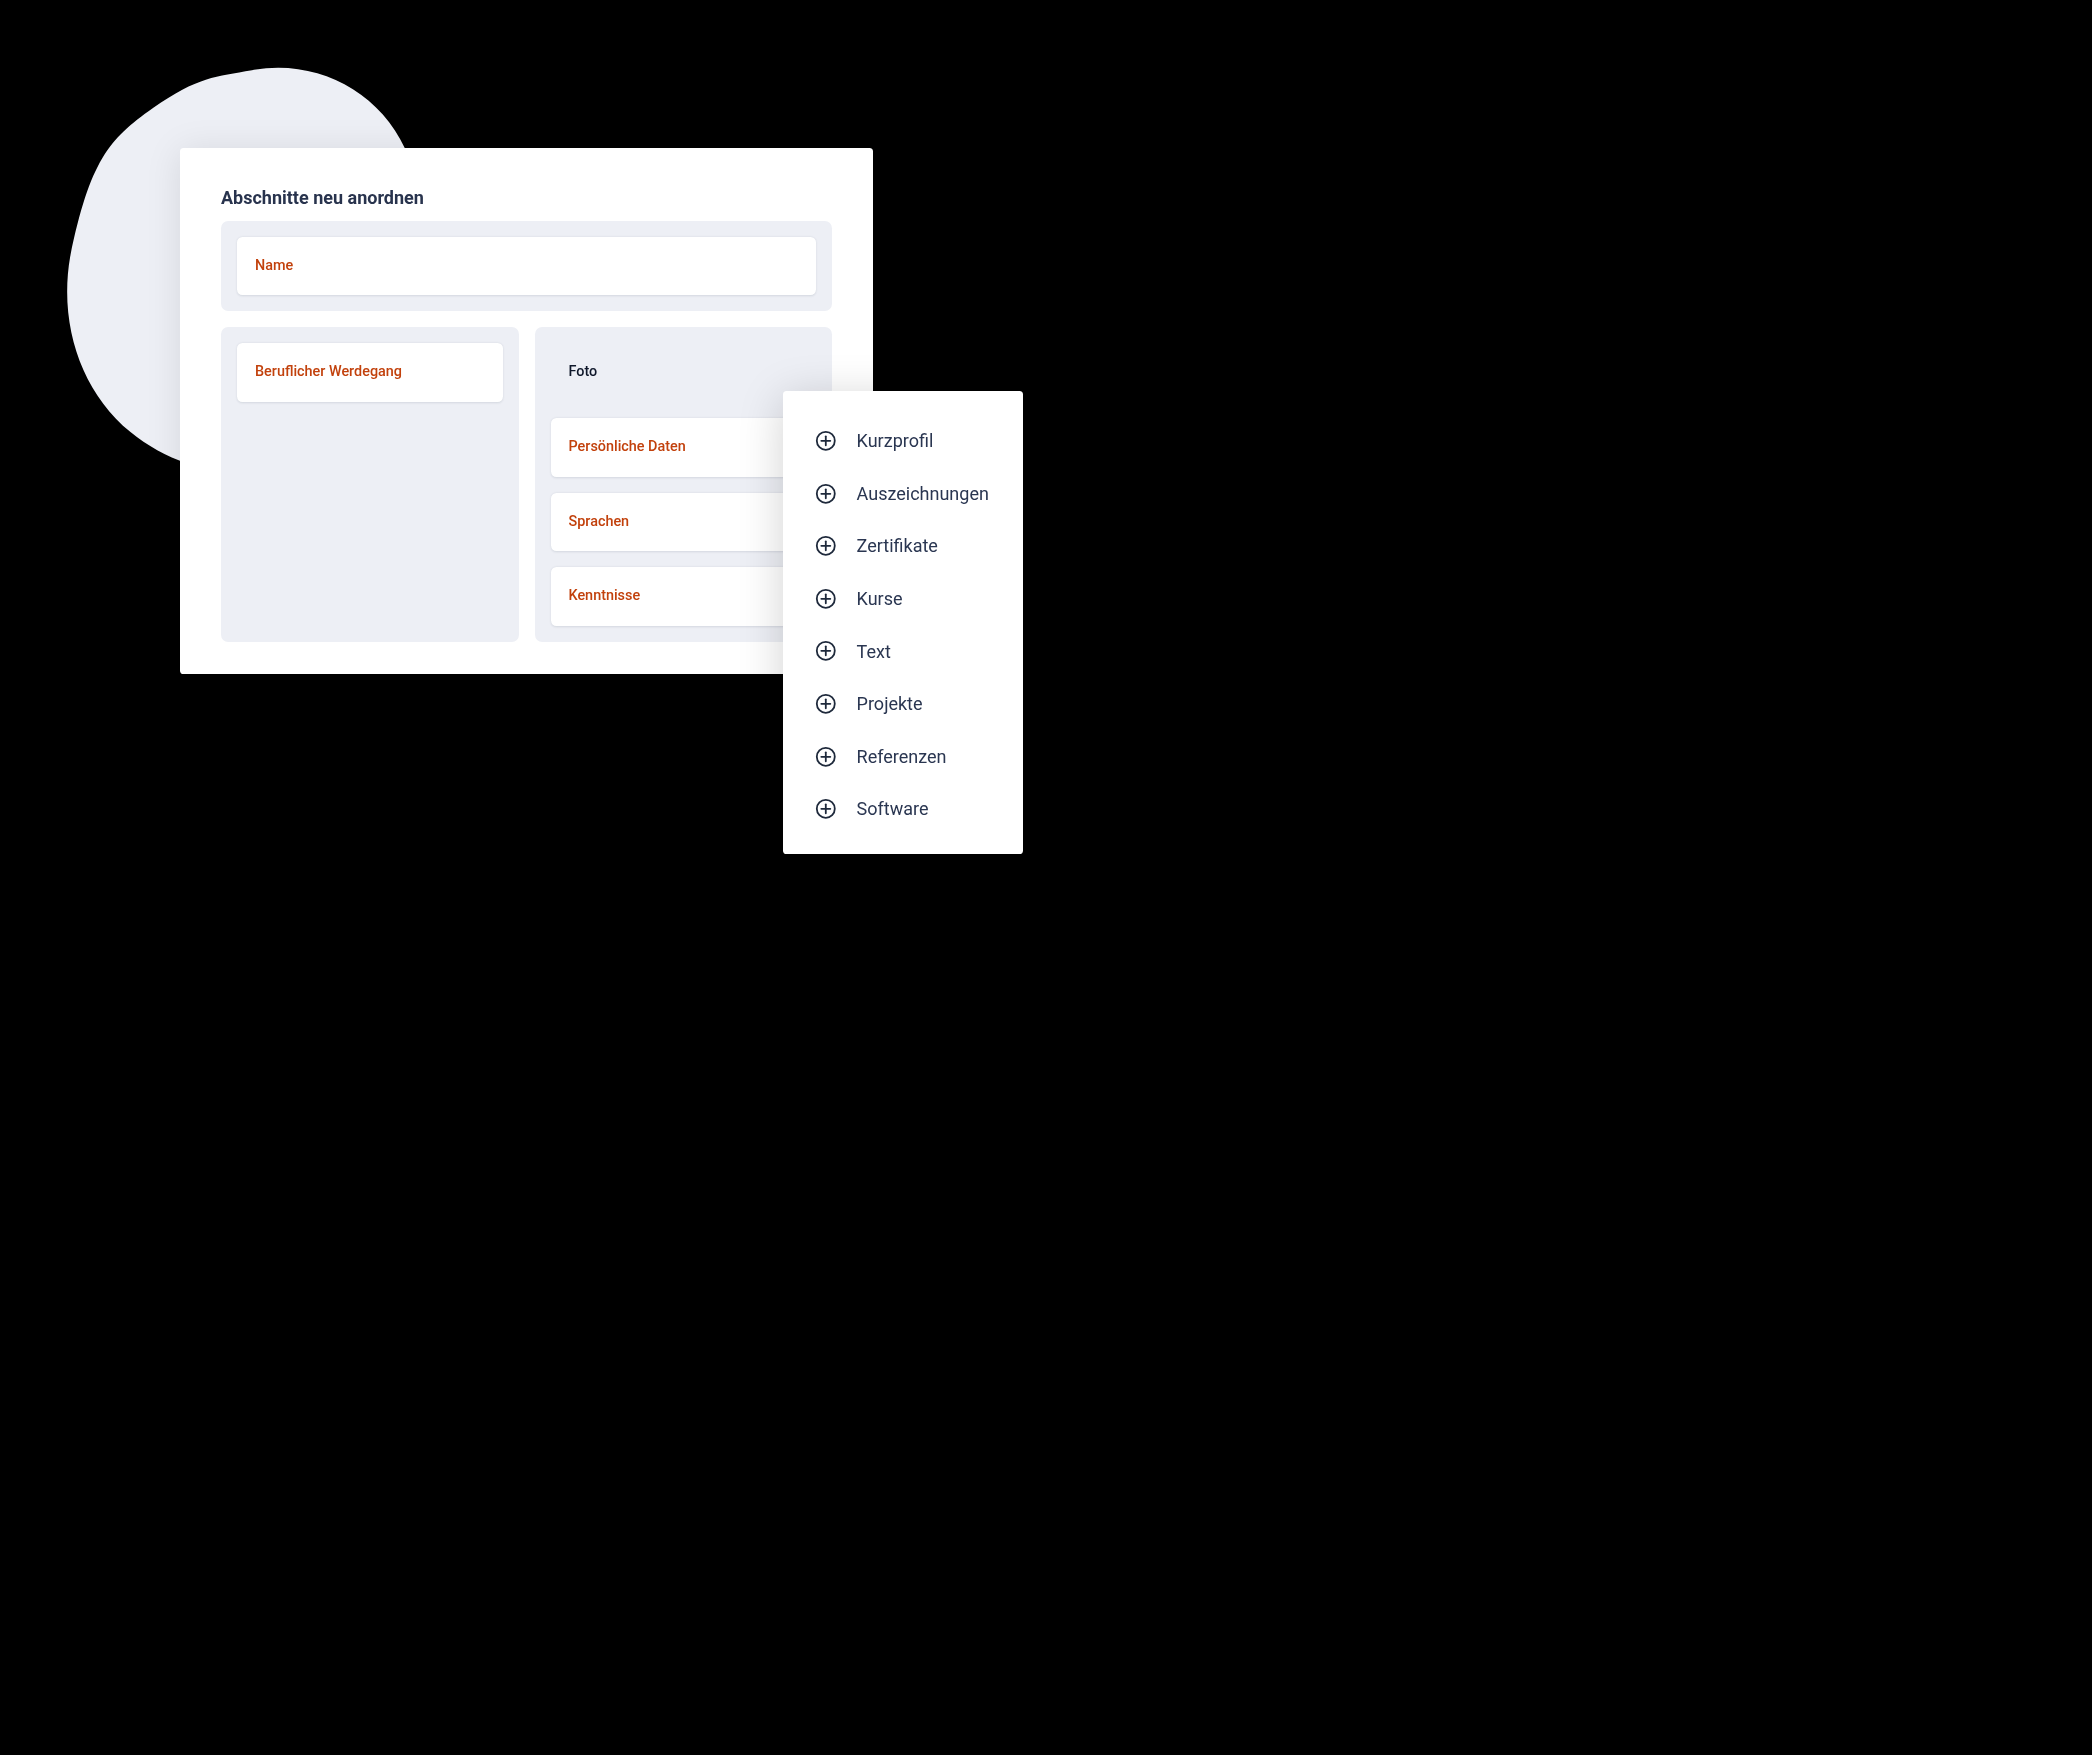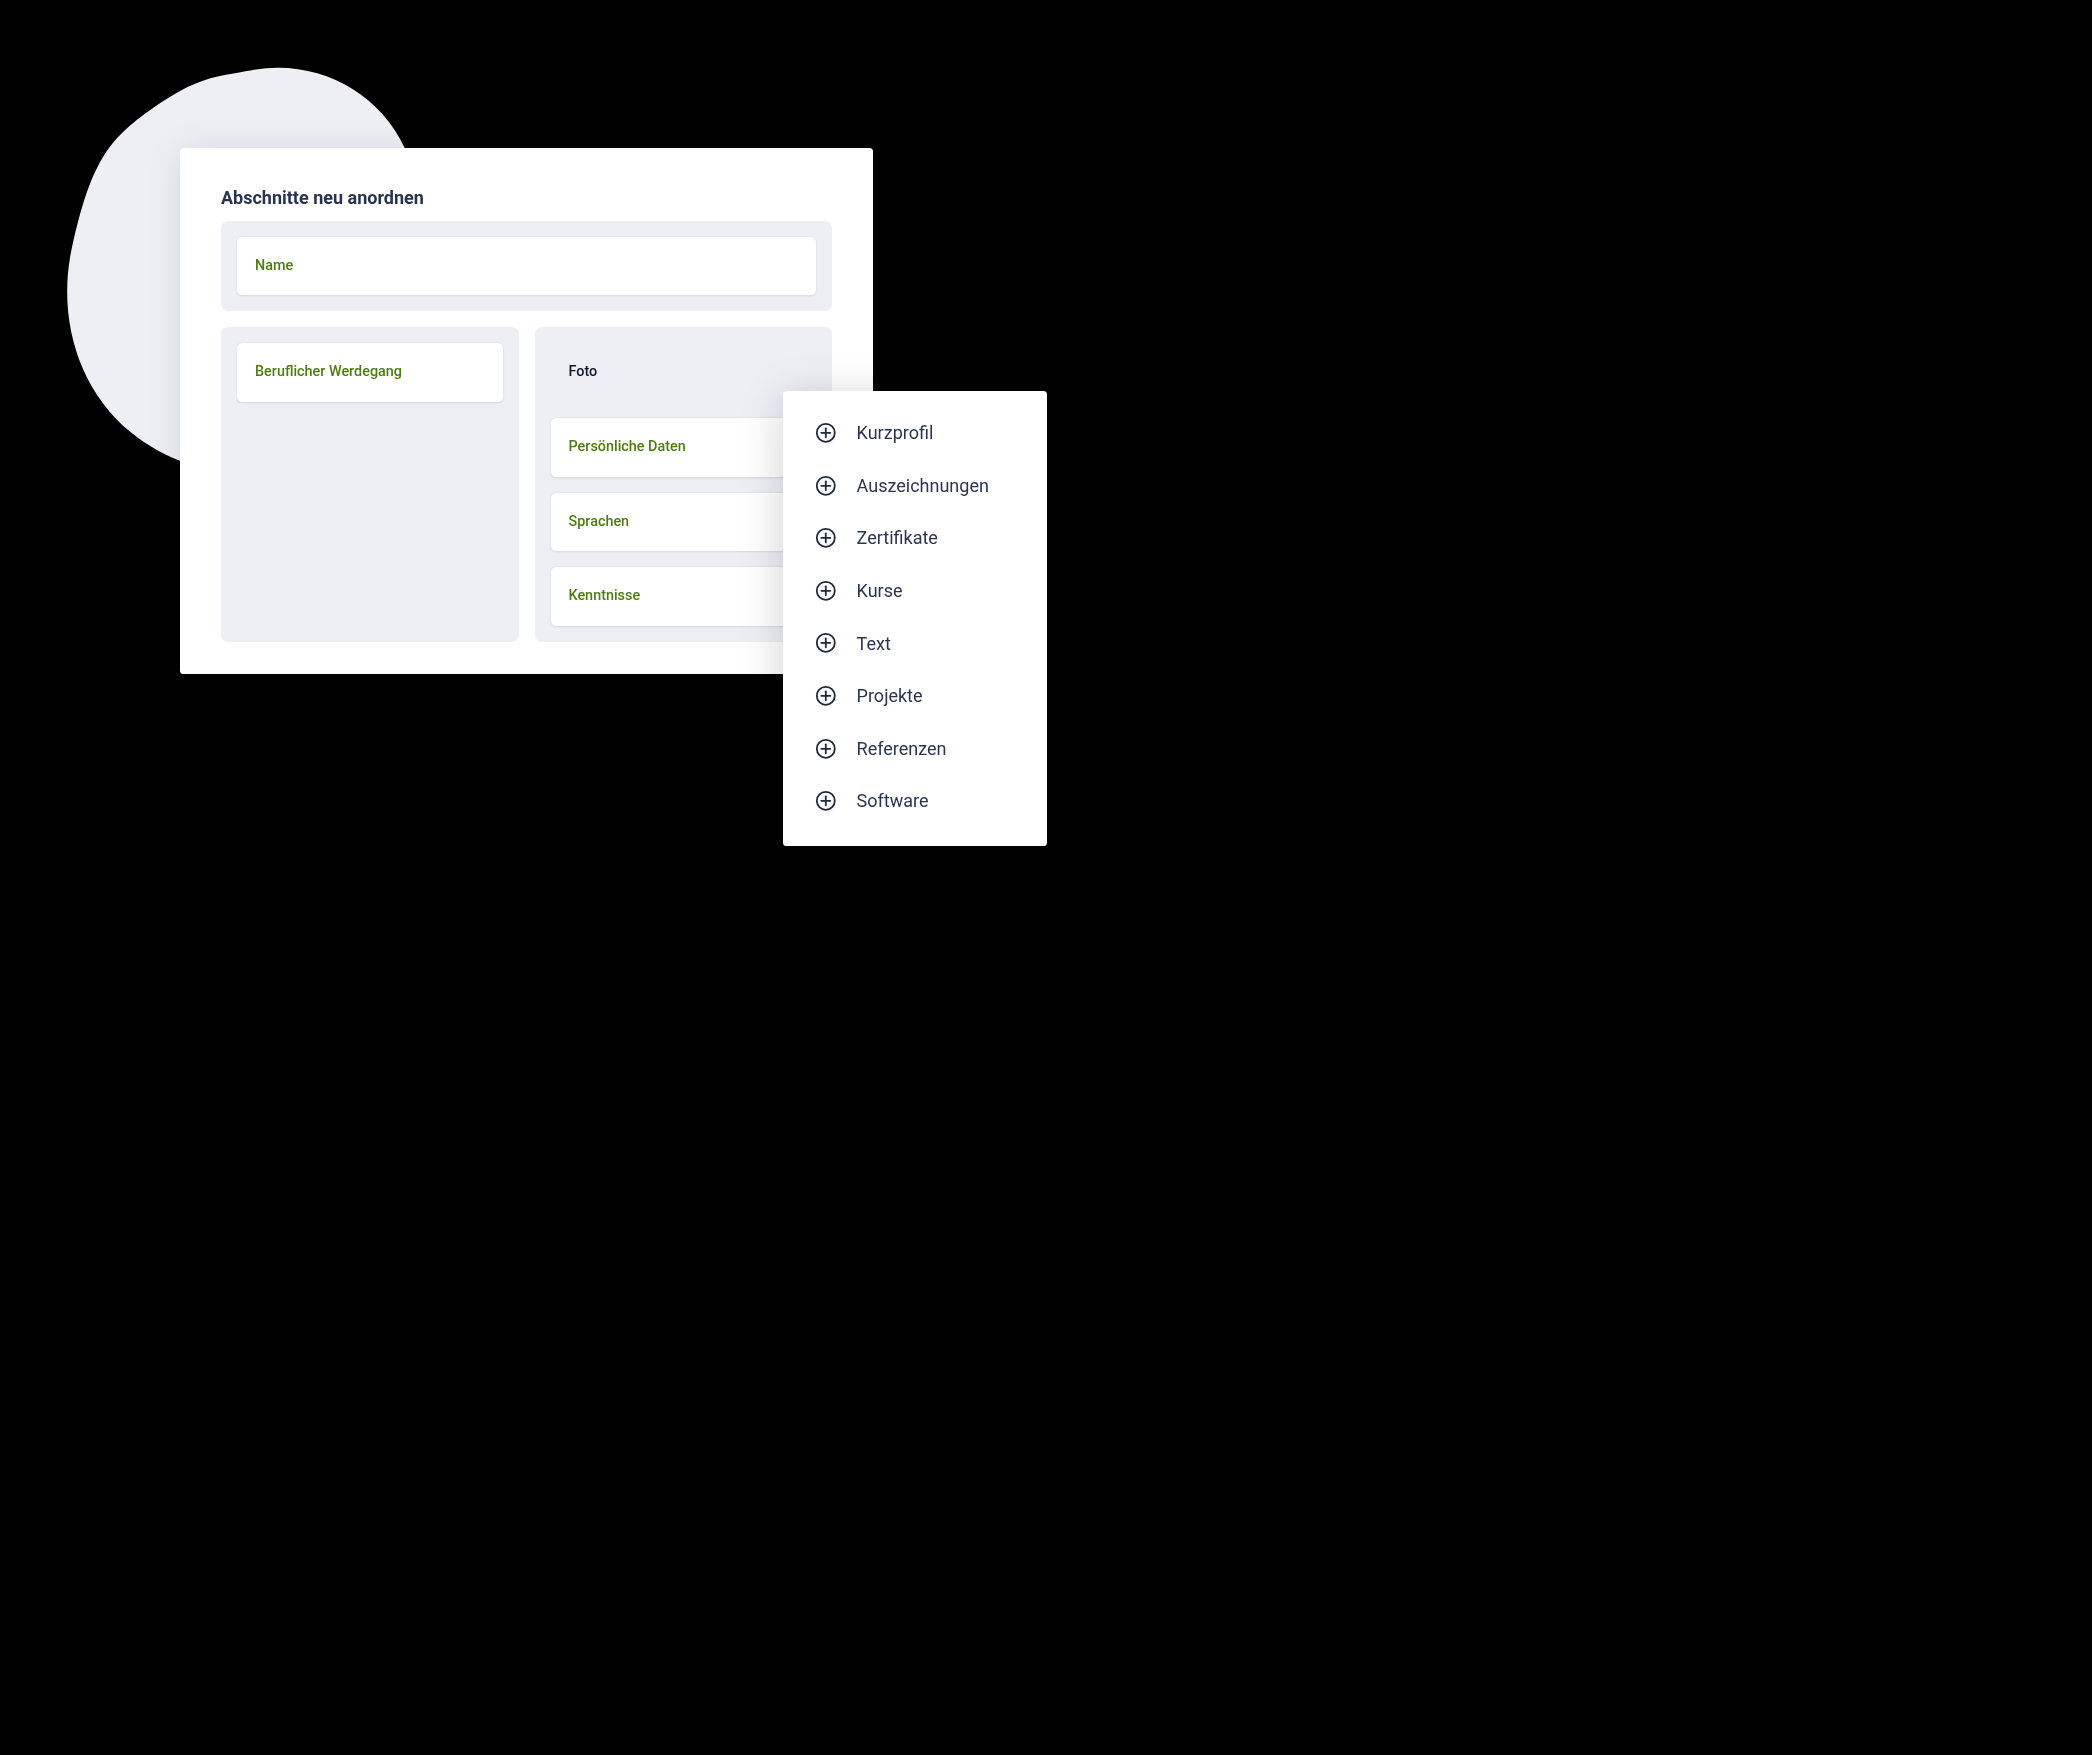--- a/index.html
+++ b/index.html
@@ -61,41 +61,41 @@
       flex: 1;
       display: flex;
       flex-direction: gap;
       flex-direction: column;
       gap: 16px;
     }
     .section-item {
       background: #ffffff;
       border-radius: 5.4px;
       padding: 20px 18px;
-      color: #4d7c0f;
+      color: #c2410c;
       font-size: 14.4px;
       font-weight: 500;
       box-shadow: 0 0.9px 2.7px rgba(40, 51, 77, 0.08), 0 0.9px 1.8px rgba(40,51,77,0.05);
       cursor: move;
       line-height: 1.3;
     }
     .section-item.disabled {
       background: transparent;
       color: #0f172a;
       box-shadow: none;
       cursor: default;
     }
     .add-panel {
       position: absolute;
       top: 391px;
       left: 783px;
-      width: 264px;
+      width: 240px;
       background: #ffffff;
       border-radius: 3.6px;
-      padding: 31px 32px 34px 32px;
+      padding: 39px 32px 34px 32px;
       box-shadow: 0 7.2px 45px rgba(0,0,0,0.18);
       display: flex;
       flex-direction: column;
       gap: 31px;
     }
     .add-item {
       display: flex;
       align-items: center;
       gap: 20px;
       cursor: pointer;

